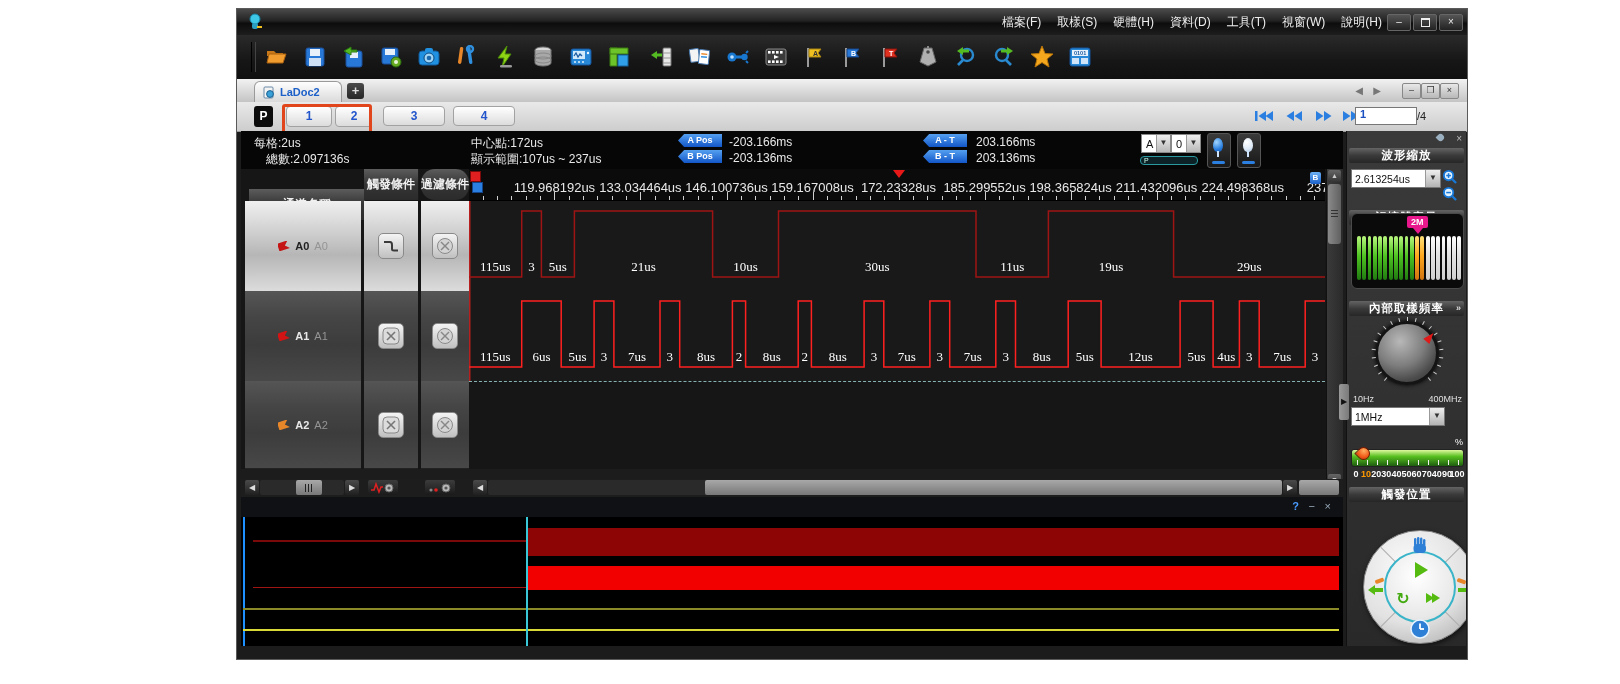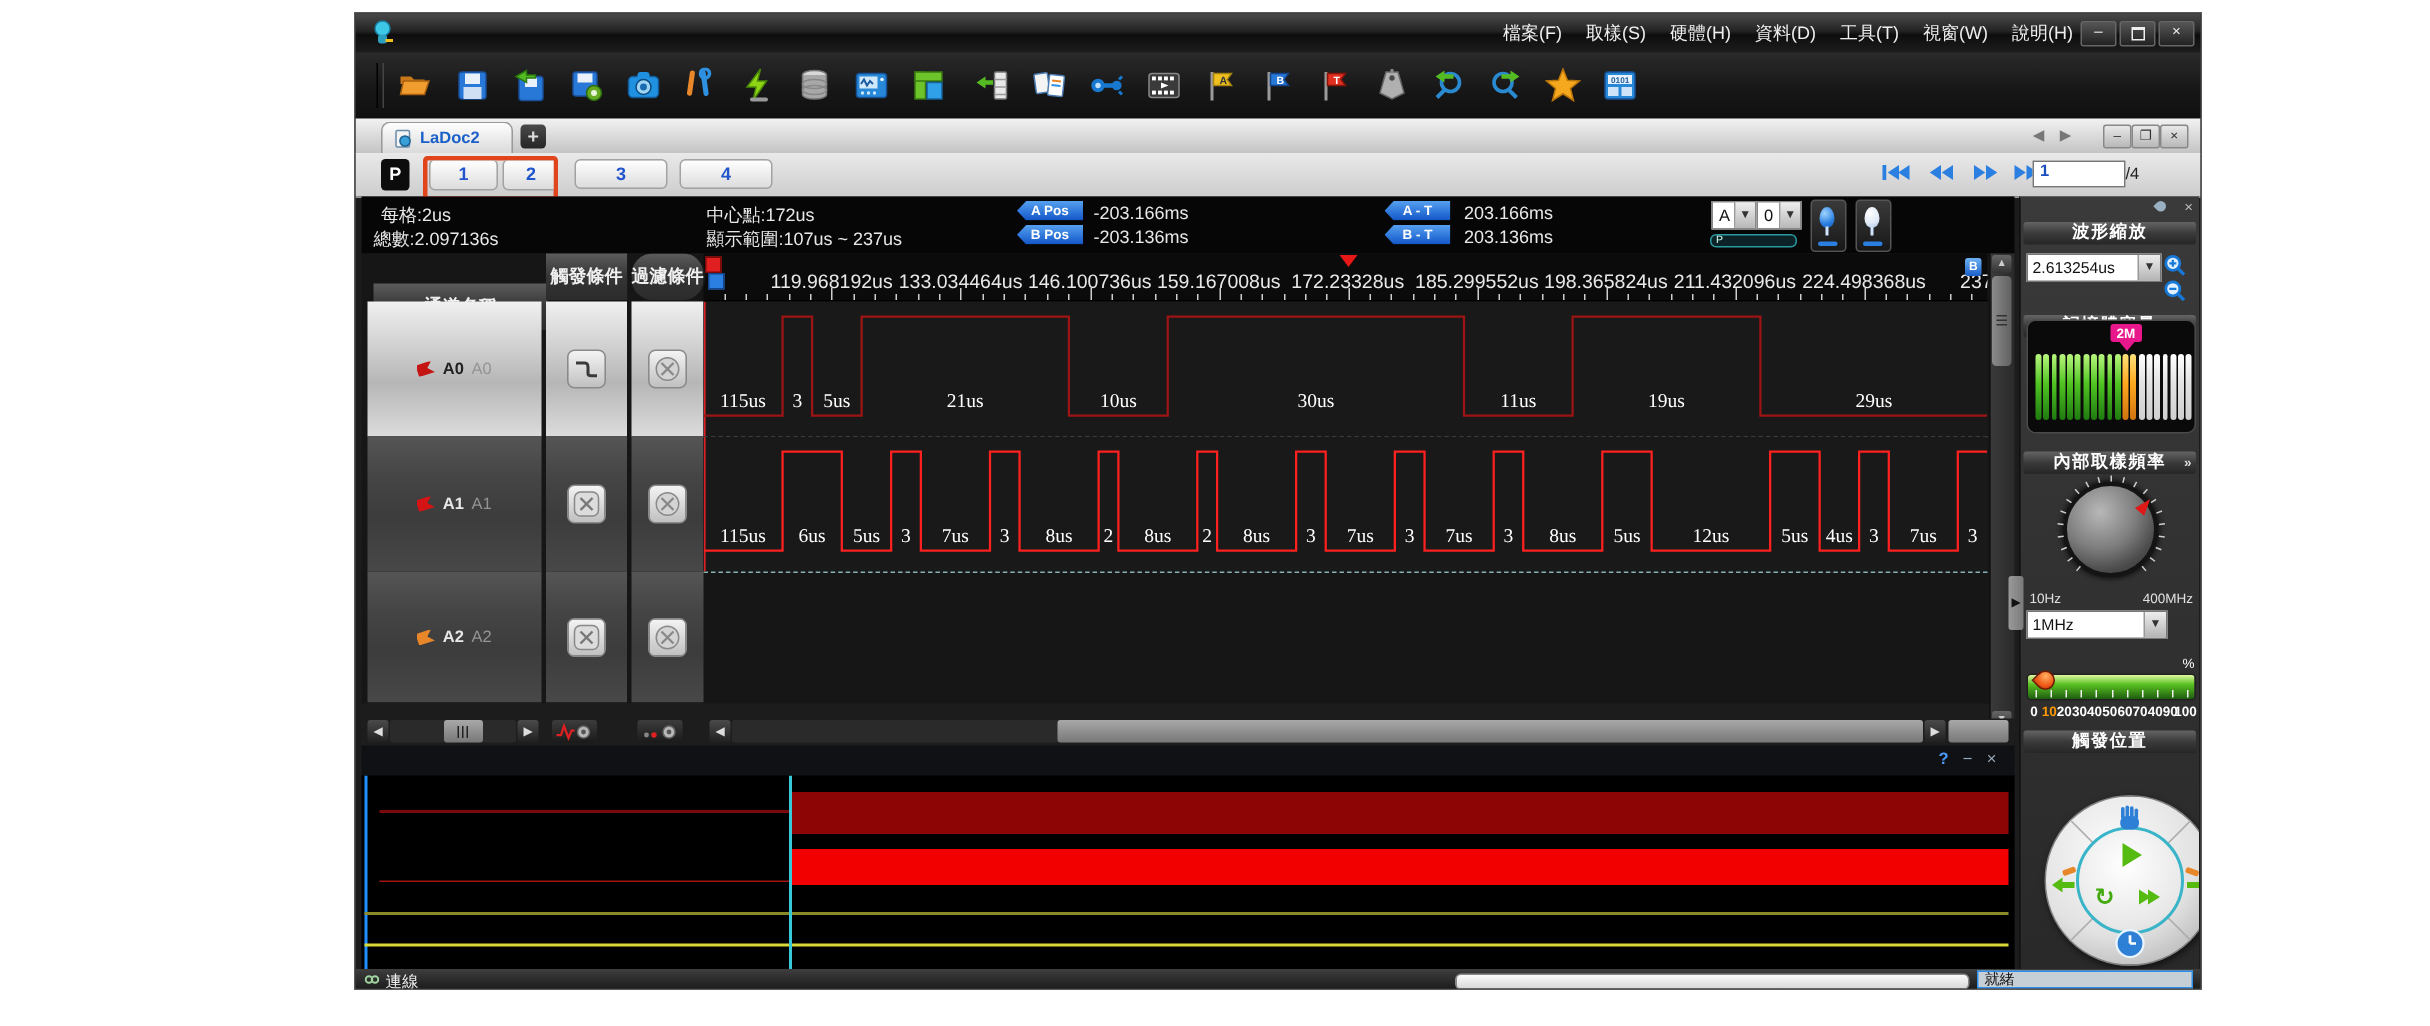--- a/index.html
+++ b/index.html
@@ -387,21 +387,21 @@
             <polygon points="9,1 16.5,6 9,11" fill="#2a7fe0"></polygon>
             <rect x="16.5" y="1" width="2.5" height="10" fill="#2a7fe0"></rect>
           </svg>
     </div>
     <div class="pg-input">1</div>
     <div class="pg-total">/4</div>
   </div>
 
   <div class="infobar">
     <span class="inf" style="left:13px;top:4px">每格:2us</span>
-    <span class="inf" style="left:8px;top:20px">總數:2.097136s</span>
+    <span class="inf" style="left:25px;top:20px">總數:2.097136s</span>
     <span class="inf" style="left:230px;top:4px">中心點:172us</span>
     <span class="inf" style="left:230px;top:20px">顯示範圍:107us ~ 237us</span>
     <div class="posbadge" style="left:437px;top:3px">A Pos</div>
     <span class="inf" style="left:488px;top:4px">-203.166ms</span>
     <div class="posbadge" style="left:437px;top:19px">B Pos</div>
     <span class="inf" style="left:488px;top:20px">-203.136ms</span>
     <div class="posbadge" style="left:682px;top:3px">A - T</div>
     <span class="inf" style="left:735px;top:4px">203.166ms</span>
     <div class="posbadge" style="left:682px;top:19px">B - T</div>
     <span class="inf" style="left:735px;top:20px">203.136ms</span>
@@ -673,29 +673,20 @@
       <div class="nv" style="left:12px;top:23px;width:274px;height:2px;background:#7a0a0a"></div>
       <div class="nv" style="left:12px;top:70px;width:274px;height:1px;background:#a01414"></div>
       <div class="nv" style="left:286px;top:11px;width:812px;height:28px;background:#8e0505"></div>
       <div class="nv" style="left:286px;top:49px;width:812px;height:24px;background:#f20000"></div>
       <div class="nv" style="left:2px;top:91px;width:1096px;height:2px;background:#8a8a28"></div>
       <div class="nv" style="left:2px;top:112px;width:1096px;height:2px;background:#d8d838"></div>
       <div class="nv" style="left:285px;top:0;width:2px;height:129px;background:#38c8d8"></div>
     </div>
   </div>
 
-  <div class="statusbar">
-    <svg class="abs" style="left:6px;top:2px" width="10" height="10" viewBox="0 0 10 10">
-      <circle cx="3" cy="5" r="2.2" fill="none" stroke="#9fd49f" stroke-width="1.3"></circle>
-          <circle cx="7" cy="5" r="2.2" fill="none" stroke="#9fd49f" stroke-width="1.3"></circle>
-    </svg>
-    <span class="abs" style="left:20px;top:1px">連線</span>
-    <div class="st-progress"></div>
-    <div class="st-ready">就緒</div>
-  </div>
 
   <div class="dock">
     <div class="dock-pinrow">
       <span class="dkpin"></span>
       <span class="dkclose">×</span>
     </div>
     <div class="dock-hdr">波形縮放</div>
     <div class="dk-select" style="left:4px;top:38px;width:88px">
       <span class="val">2.613254us</span>
           <span class="dd">▼</span>

